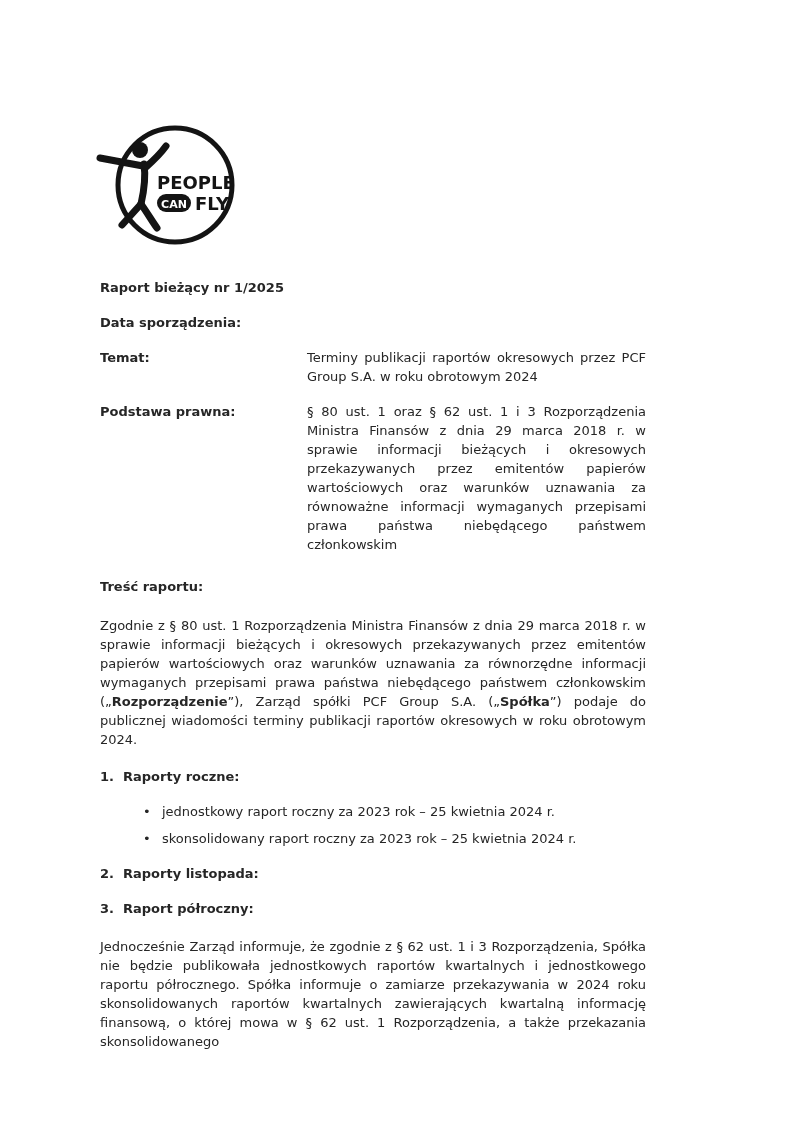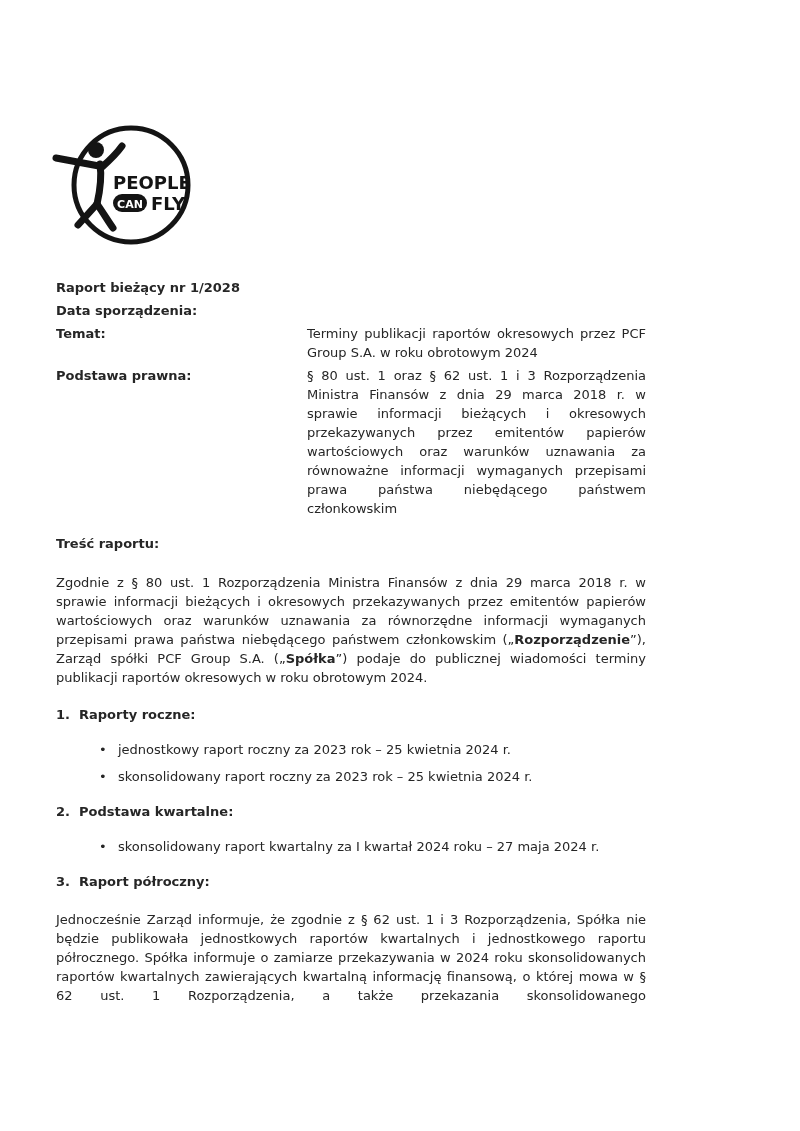--- a/index.html
+++ b/index.html
@@ -10,35 +10,35 @@
     background: #ffffff;
     color: #262626;
     font-family: "DejaVu Sans", "Liberation Sans", sans-serif;
     font-size: 13px;
     line-height: 19px;
   }
   .page {
     position: relative;
     width: 740px;
     height: 1131px;
-    padding: 122px 94px 40px 56px;
+    padding: 122px 94px 40px 100px;
     overflow: hidden;
     background: #ffffff;
   }
   .logo { margin-left: -6px; height: 126px; }
   .logo svg { display: block; }
   .report-title {
     font-weight: bold;
     font-size: 13px;
     margin: 30px 0 0 0;
   }
-  .meta-row { display: flex; margin-top: 4px; gap: 44px; }
+  .meta-row { display: flex; margin-top: 16px; }
   .meta-label { width: 207px; flex: none; font-weight: bold; }
   .meta-value { flex: 1; text-align: justify; }
-  .body-label { font-weight: bold; margin-top: 16px; }
+  .body-label { font-weight: bold; margin-top: 23px; }
   .para { text-align: justify; margin: 20px 0 0 0; }
   .para strong { font-weight: bold; }
   .closing { text-align: justify; text-align-last: justify; margin-top: 19px; }
   .list-heading { display: flex; font-weight: bold; margin-top: 9px; }
   .list-heading .num { width: 23px; flex: none; }
   .list-items { list-style: none; margin: 16px; padding: 0; }
   .list-item { position: relative; padding-left: 46px; margin-top: 8px; }
   .list-item::before {
     content: "\2022";
     position: absolute;
@@ -65,21 +65,21 @@
       </g>
       <circle cx="46" cy="28" r="8" fill="#141414"></circle>
 
       <text x="63" y="67" font-size="18" font-weight="bold" fill="#141414">PEOPLE</text>
       <rect x="63" y="72" width="34" height="18" rx="9" fill="#141414"></rect>
       <text x="80" y="85.5" font-size="11" font-weight="bold" fill="#ffffff" text-anchor="middle">CAN</text>
       <text x="101" y="88" font-size="18" font-weight="bold" fill="#141414">FLY</text>
     </svg>
   </div>
 
-  <div class="report-title">Raport bieżący nr 1/2028</div>
+  <div class="report-title">Raport bieżący nr 1/2025</div>
 
   <div class="meta">
     <div class="meta-row">
       <div class="meta-label">Data sporządzenia:</div>
     </div>
     <div class="meta-row">
       <div class="meta-label">Temat:</div>
       <div class="meta-value">Terminy publikacji raportów okresowych przez PCF Group S.A. w roku obrotowym 2024</div>
     </div>
     <div class="meta-row">
@@ -99,24 +99,23 @@
     </div>
     <ul class="list-items">
       <li class="list-item">jednostkowy raport roczny za 2023 rok – 25 kwietnia 2024 r.</li>
       <li class="list-item">skonsolidowany raport roczny za 2023 rok – 25 kwietnia 2024 r.</li>
     </ul>
   </div>
 
   <div class="list-section">
     <div class="list-heading">
       <span class="num">2.</span>
-      <span>Podstawa kwartalne:</span>
+      <span>Raporty listopada:</span>
     </div>
     <ul class="list-items">
-      <li class="list-item">skonsolidowany raport kwartalny za I kwartał 2024 roku – 27 maja 2024 r.</li>
     </ul>
   </div>
 
   <div class="list-section">
     <div class="list-heading">
       <span class="num">3.</span>
       <span>Raport półroczny:</span>
     </div>
   </div>
 

